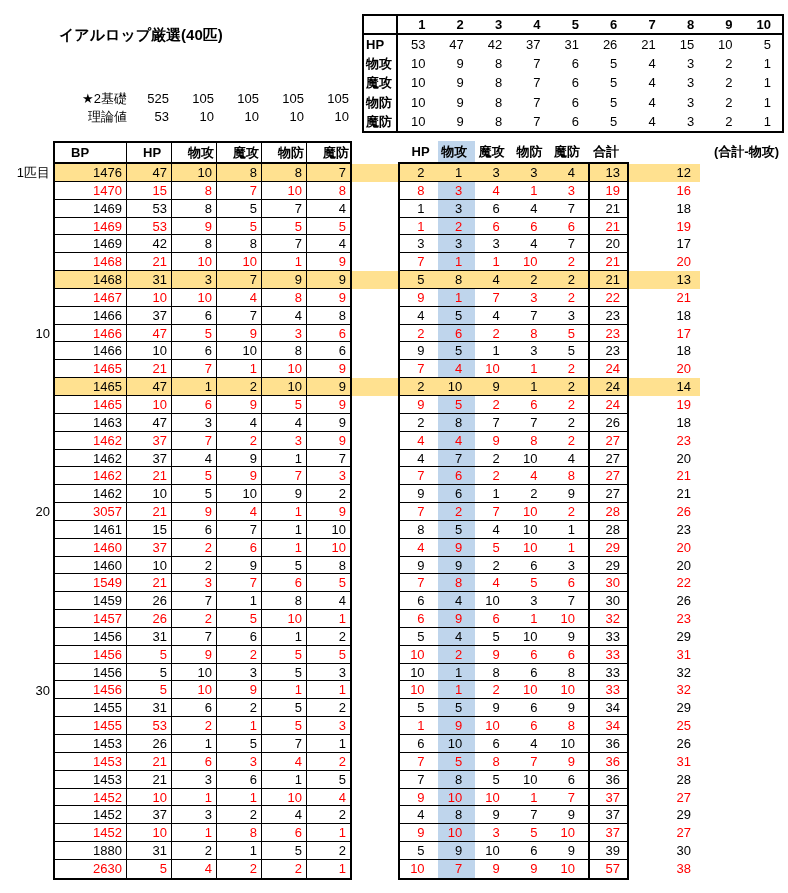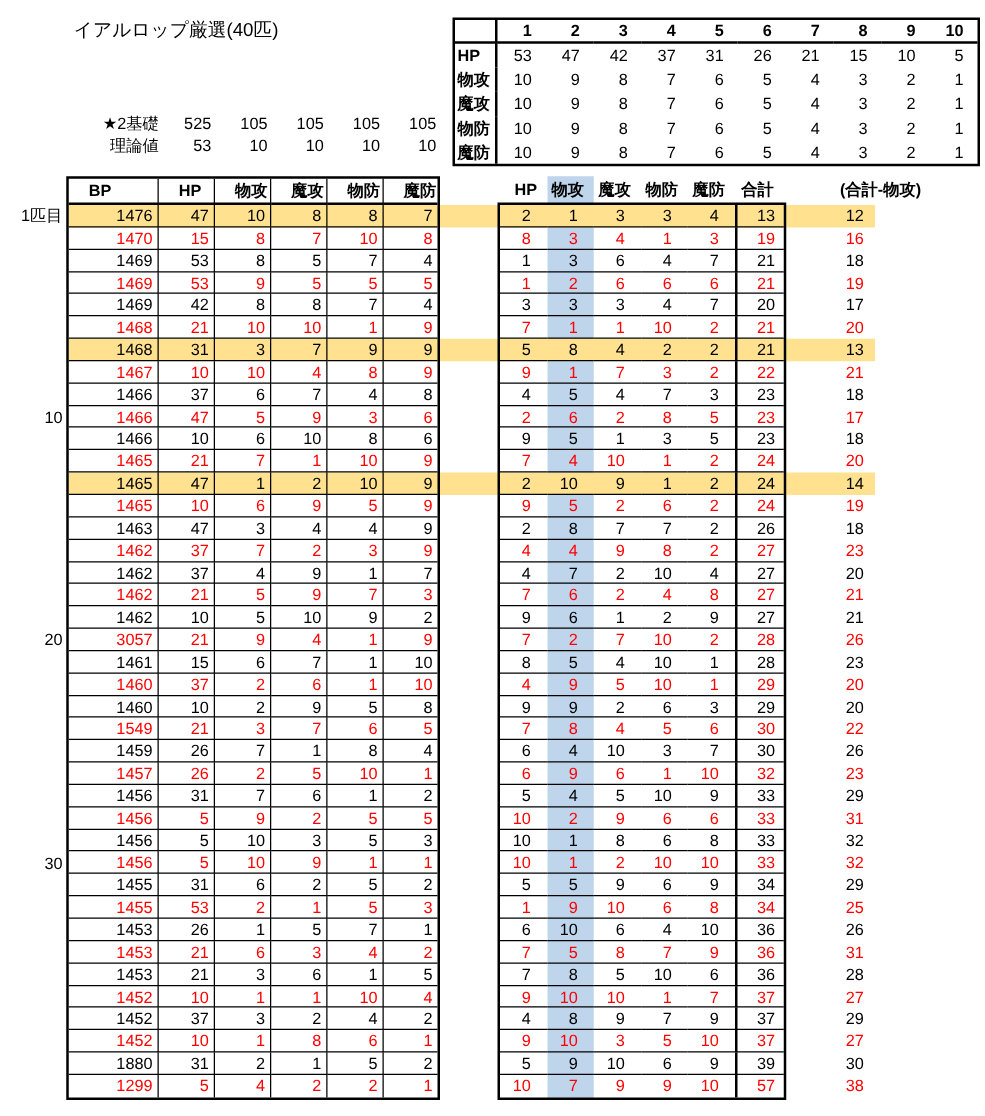--- a/index.html
+++ b/index.html
@@ -2,42 +2,42 @@
 <html><head>
 <meta charset="utf-8">
 <style>
   *{box-sizing:border-box;margin:0;padding:0}
   html,body{background:#fff}
   #app{position:relative;width:788px;height:893px;background:#fff;overflow:hidden;
        font-family:"Liberation Sans","DejaVu Sans",sans-serif;font-size:13px;color:#000}
   #hl-layer{position:absolute;inset:0}
   #blueCol{position:absolute;left:437.6px;top:141px;width:37.6px;height:739px}
   .band{position:absolute;left:55px;width:645px}
-  #title{position:absolute;left:59px;top:15px;font-weight:normal;font-size:15px;white-space:nowrap}
+  #title{position:absolute;left:59px;top:26px;font-weight:bold;font-size:15px;white-space:nowrap}
   #baseTbl{position:absolute;left:59px;top:90px;display:grid;
            grid-template-columns:68px repeat(5,45px);grid-auto-rows:18px;line-height:18px}
   .b-label{text-align:right;white-space:nowrap}
   .b-v{text-align:right;padding-right:3px}
   #rankTbl{position:absolute;left:362px;top:14px;border:2px solid #000;display:grid;
            grid-template-columns:34px repeat(10,38.4px);grid-template-rows:19px repeat(5,19.2px);background:#fff}
   .rt-corner{border-right:2px solid #000;border-bottom:2px solid #000}
   .rt-h{font-weight:bold;text-align:right;padding-right:11px;border-bottom:2px solid #000;line-height:17px}
   .rt-label{font-weight:bold;padding-left:2px;border-right:2px solid #000;line-height:19px;white-space:nowrap}
   .rt-v{text-align:right;padding-right:11px;line-height:19px}
   #leftTbl{position:absolute;left:53px;top:141px;border:2px solid #000;display:grid;
            grid-template-columns:72px 45px 45px 45px 45px 43px;grid-template-rows:21px repeat(40,17.85px)}
   .lh{font-weight:bold;padding-left:16px;border-right:1px solid #000;border-bottom:2px solid #000;line-height:19px;white-space:nowrap}
   .lh.last{border-right:none}
   .lc{text-align:right;padding-right:4px;border-right:1px solid #000;border-bottom:1px solid #000;line-height:17px}
   .lc.lastcol{border-right:none}
   .lc.lastrow{border-bottom:none}
   #rightHead{position:absolute;left:400px;top:141px;display:grid;line-height:21px;font-weight:bold;
              grid-template-columns:repeat(5,37.6px) 39px 160px}
   .rh{text-align:right;padding-right:8px;white-space:nowrap}
-  .rh.last{text-align:center;padding-left:3px}
+  .rh.last{text-align:right;padding-left:3px}
   #rightTbl{position:absolute;left:398px;top:162px;border:2px solid #000;display:grid;
             grid-template-columns:repeat(5,37.6px) 39px;grid-auto-rows:17.85px}
   .rc{text-align:right;padding-right:13px;border-bottom:1px solid #000;line-height:17px}
   .rc.total{border-left:2px solid #000;padding-right:7px}
   .rc.lastrow{border-bottom:none}
   #diffCol{position:absolute;left:627px;top:164px;display:grid;grid-template-columns:64px;grid-auto-rows:17.85px}
   .dc{text-align:right;line-height:17px}
   .gutter{position:absolute;left:0;width:50px;text-align:right;line-height:17.85px;white-space:nowrap}
   .red{color:#FF0000}
 </style>
@@ -368,21 +368,21 @@
       <div class="lc red">1</div>
       <div class="lc red">8</div>
       <div class="lc red">6</div>
       <div class="lc lastcol red">1</div>
       <div class="lc">1880</div>
       <div class="lc">31</div>
       <div class="lc">2</div>
       <div class="lc">1</div>
       <div class="lc">5</div>
       <div class="lc lastcol">2</div>
-      <div class="lc red lastrow">1299</div>
+      <div class="lc red lastrow">2630</div>
       <div class="lc red lastrow">5</div>
       <div class="lc red lastrow">4</div>
       <div class="lc red lastrow">2</div>
       <div class="lc red lastrow">2</div>
       <div class="lc lastcol red lastrow">1</div>
     </div>
   <div id="rightHead">
       <div class="rh">HP</div>
       <div class="rh">物攻</div>
       <div class="rh">魔攻</div>

